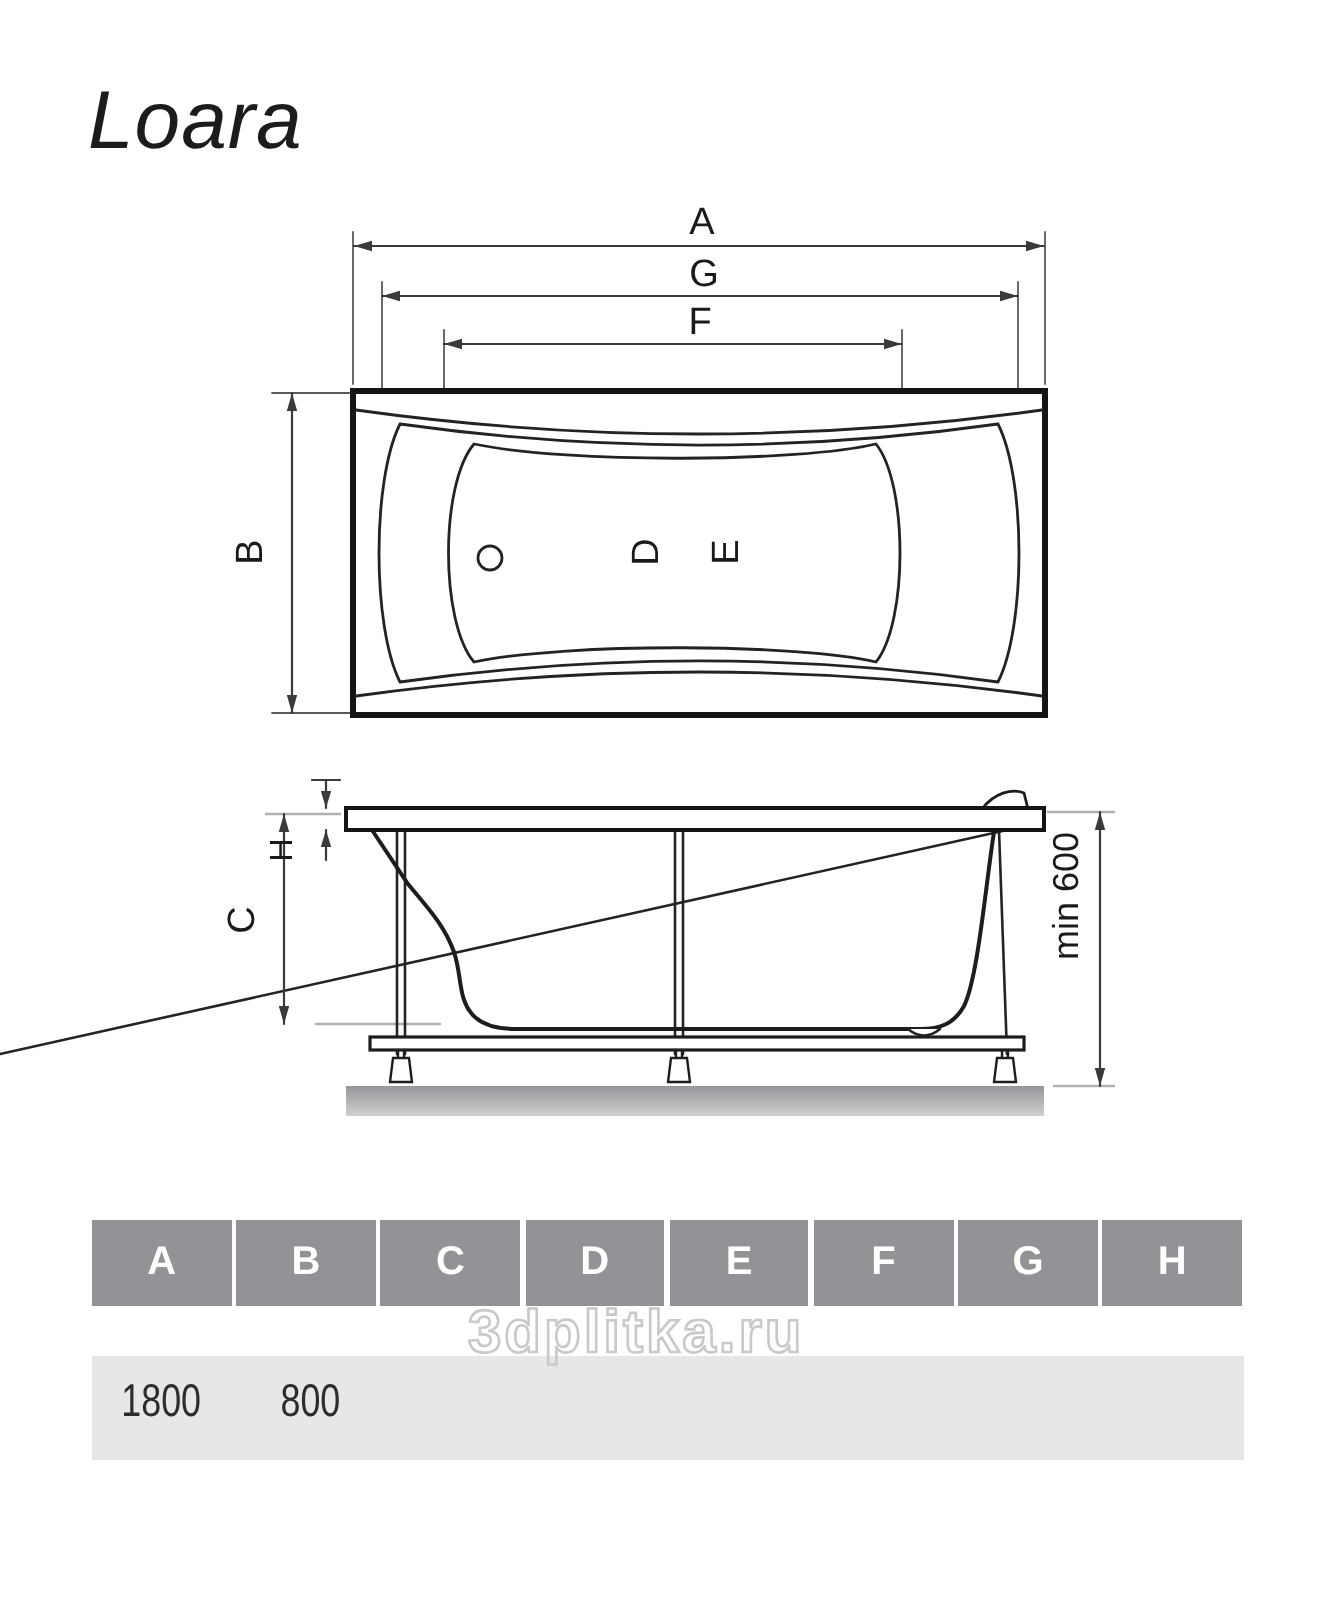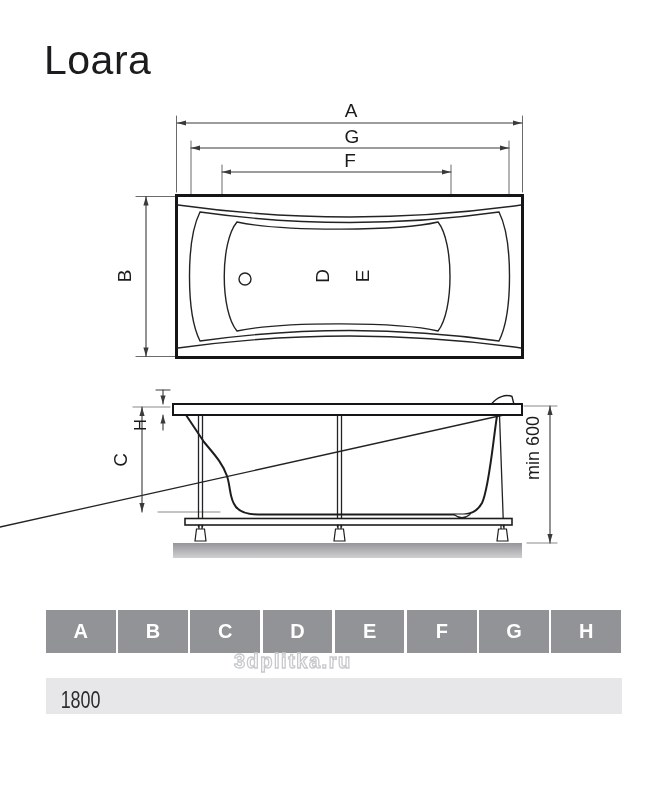--- a/index.html
+++ b/index.html
@@ -1,29 +1,29 @@
 <!DOCTYPE html>
 <html><head>
 <meta charset="utf-8">
 <style>
   html,body{margin:0;padding:0;background:#fff;}
   .page{position:relative;width:667px;height:800px;background:#ffffff;overflow:hidden;
         font-family:"Liberation Sans", sans-serif;}
   .title{position:absolute;left:44px;top:40px;font-size:41px;line-height:1;
-         color:#1c1c1e;letter-spacing:0.5px;font-weight:400;}
+         color:#1c1c1e;letter-spacing:0.5px;font-weight:400;font-style:italic;}
   svg text{font-family:"Liberation Sans", sans-serif;fill:#1a1a1a;}
   .dims-table{position:absolute;left:46px;top:610px;width:576px;}
   .hdr-row{display:flex;gap:2.5px;}
   .hdr-cell{width:69.7px;height:43px;display:flex;align-items:center;justify-content:center;
             color:#ffffff;font-size:20px;font-weight:700;}
-  .val-row{position:absolute;left:0;top:68px;width:576px;height:36px;display:flex;gap:5px;}
+  .val-row{position:absolute;left:0;top:68px;width:576px;height:52px;display:flex;gap:5px;}
   .val-cell{width:69.7px;height:44px;display:flex;align-items:center;justify-content:center;
             color:#2c2c2e;font-size:23px;font-weight:400;}
   .val-cell span{display:inline-block;transform:scaleX(0.78);white-space:nowrap;}
-  .watermark{position:absolute;left:234px;top:650px;font-size:20px;font-weight:700;
+  .watermark{position:absolute;left:234px;top:650px;font-size:30px;font-weight:700;
              letter-spacing:1.5px;color:transparent;-webkit-text-stroke:1.3px #c7c9cb;
              pointer-events:none;}
 </style>
 </head>
 <body>
 
 <div class="page">
 
   <div class="title">Loara</div>
 
@@ -149,18 +149,21 @@
       <div class="hdr-cell" style="background-color: rgb(145, 147, 150);">D</div>
       <div class="hdr-cell" style="background-color: rgb(145, 147, 150);">E</div>
       <div class="hdr-cell" style="background-color: rgb(145, 147, 150);">F</div>
       <div class="hdr-cell" style="background-color: rgb(145, 147, 150);">G</div>
       <div class="hdr-cell" style="background-color: rgb(145, 147, 150);">H</div>
     </div>
     <div class="val-row" style="background-color: rgb(231, 231, 233);">
       <div class="val-cell">
           <span>1800</span>
         </div>
+      <div class="val-cell">
+          <span>800</span>
+        </div>
     </div>
   </div>
 
   <div class="watermark">3dplitka.ru</div>
 
 </div>
 
 </body></html>

